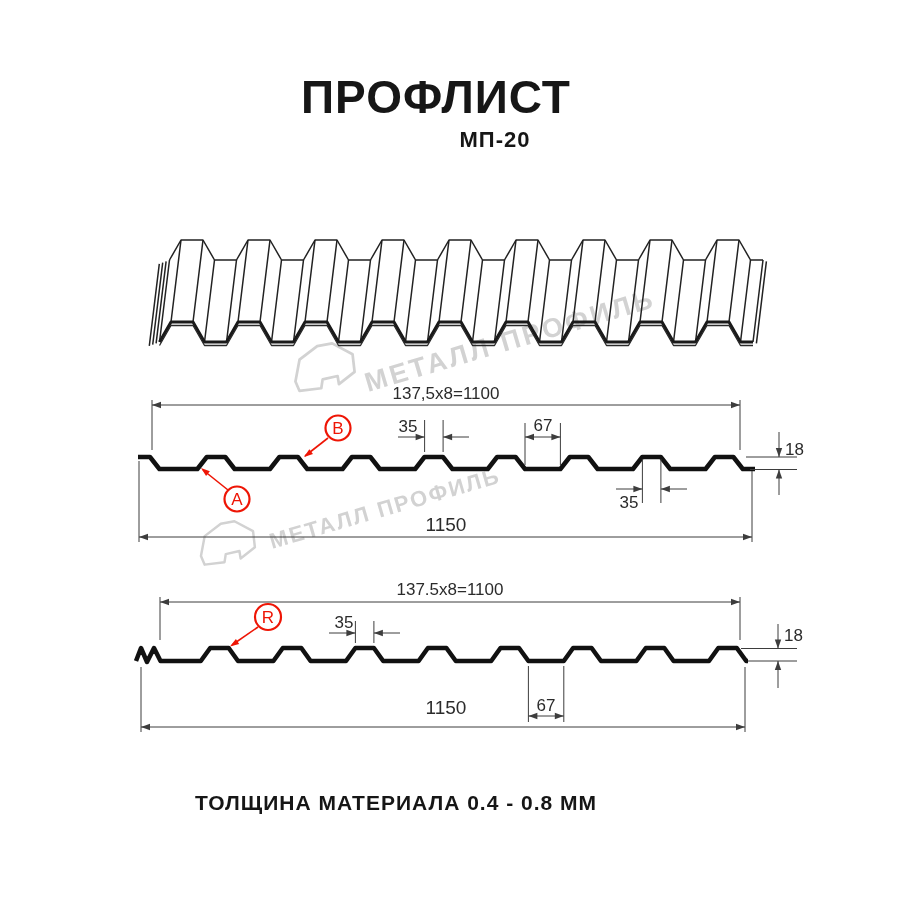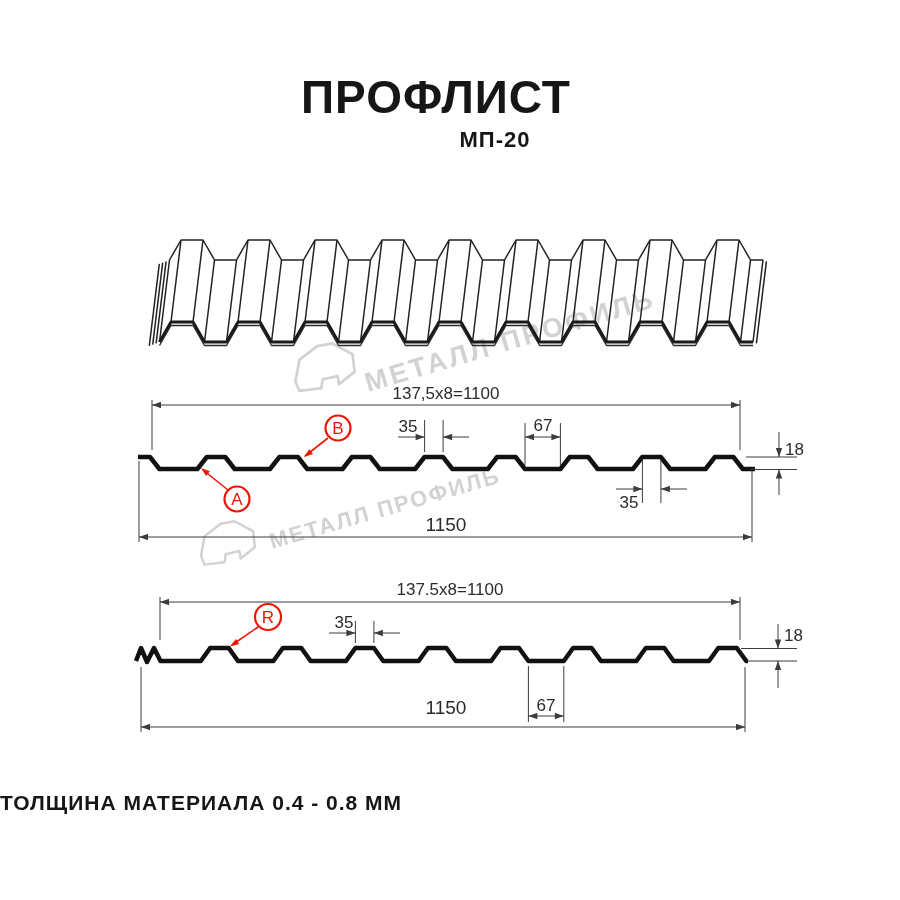--- a/index.html
+++ b/index.html
@@ -2,21 +2,21 @@
 <html style="--accent-red: #ee1505; --line-dark: #111111; --dim-line: #3d3d3d; --text-dark: #161616; --watermark-gray: #d2d2d2;"><head>
 <meta charset="utf-8">
 <style>
   html,body{margin:0;padding:0;background:#ffffff;}
   .page{position:relative;width:900px;height:900px;background:#fff;overflow:hidden;
         font-family:"Liberation Sans", sans-serif;}
   .page-title{position:absolute;top:74px;left:0;width:872px;text-align:center;
     font-size:46px;font-weight:700;letter-spacing:1px;color:var(--text-dark,#161616);line-height:1;}
   .page-subtitle{position:absolute;top:129px;left:0;width:900px;text-align:center;
     font-size:22px;font-weight:600;letter-spacing:1px;color:var(--text-dark,#161616);line-height:1;padding-left:45px;}
-  .footer-note{position:absolute;top:792px;left:0;width:792px;
+  .footer-note{position:absolute;top:792px;left:0;width:792px;text-align:center;
     font-size:21px;font-weight:600;letter-spacing:1px;color:var(--text-dark,#161616);line-height:1;}
   svg{position:absolute;top:0;left:0;}
   .profile{fill:none;stroke:var(--line-dark,#0f0f0f);stroke-width:4.5;stroke-linejoin:round;}
   .persp{fill:none;stroke:#222;stroke-width:1.5;stroke-linejoin:round;}
   .persp-front{fill:none;stroke:#1a1a1a;stroke-width:3;stroke-linejoin:round;}
   .persp-thin{fill:none;stroke:#2a2a2a;stroke-width:1.3;stroke-linejoin:round;}
   .dim-line{stroke:var(--dim-line,#444);stroke-width:1;fill:none;}
   .arrow{fill:var(--dim-line,#3a3a3a);stroke:none;}
   .dim-text{fill:#2b2b2b;font-size:17px;font-family:"Liberation Sans",sans-serif;}
   .dim-text-big{fill:#2b2b2b;font-size:19px;font-family:"Liberation Sans",sans-serif;}

